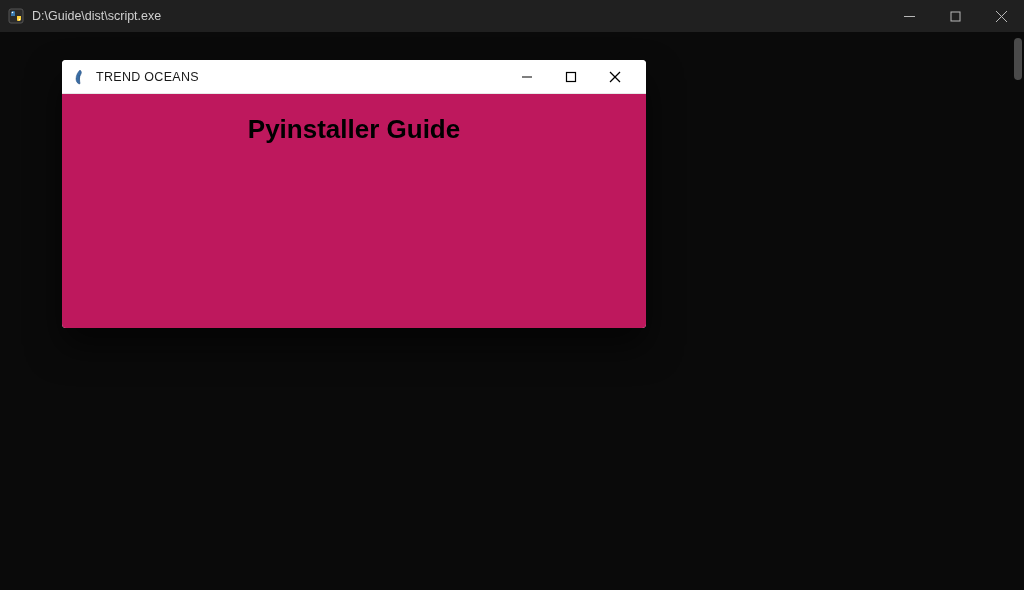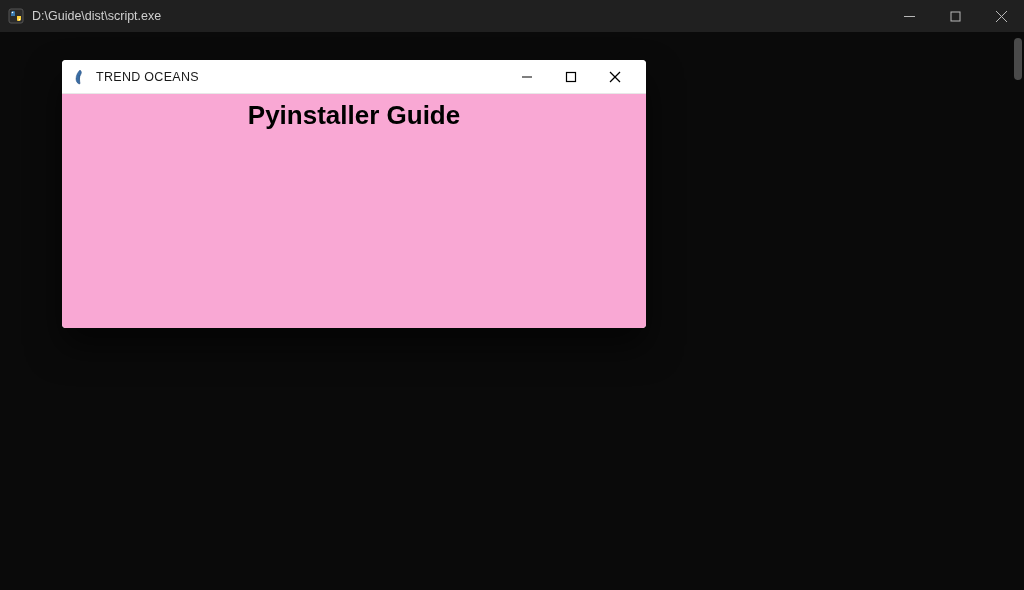--- a/index.html
+++ b/index.html
@@ -145,22 +145,22 @@
     .inner-control-btn {
       width: 26px;
       height: 26px;
       display: flex;
       align-items: center;
       justify-content: center;
     }
     
     .inner-body {
       flex: 1;
-      background: #f9a8d4;
-      padding-top: 6px;
+      background: #be185d;
+      padding-top: 20px;
     }
     
     .inner-heading {
       text-align: center;
       font-size: 26px;
       font-weight: 700;
       color: #000000;
       font-family: Arial, Helvetica, sans-serif;
     }
   </style>

